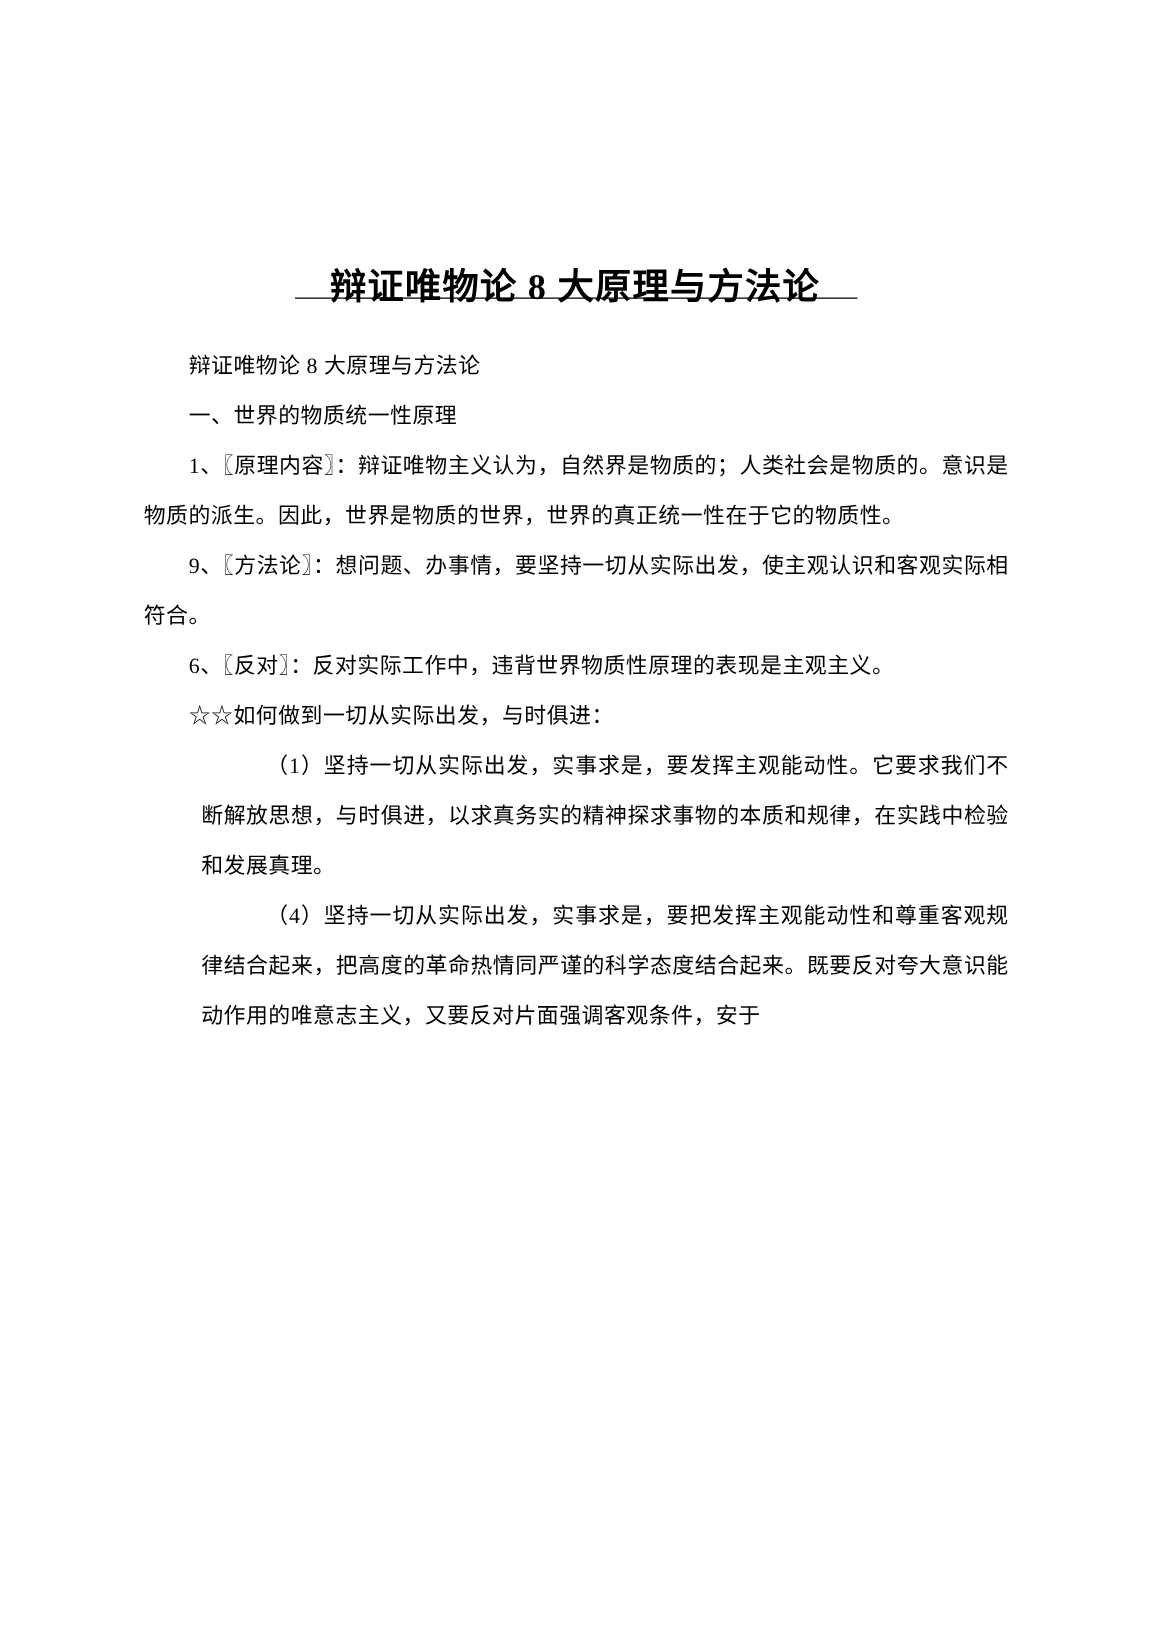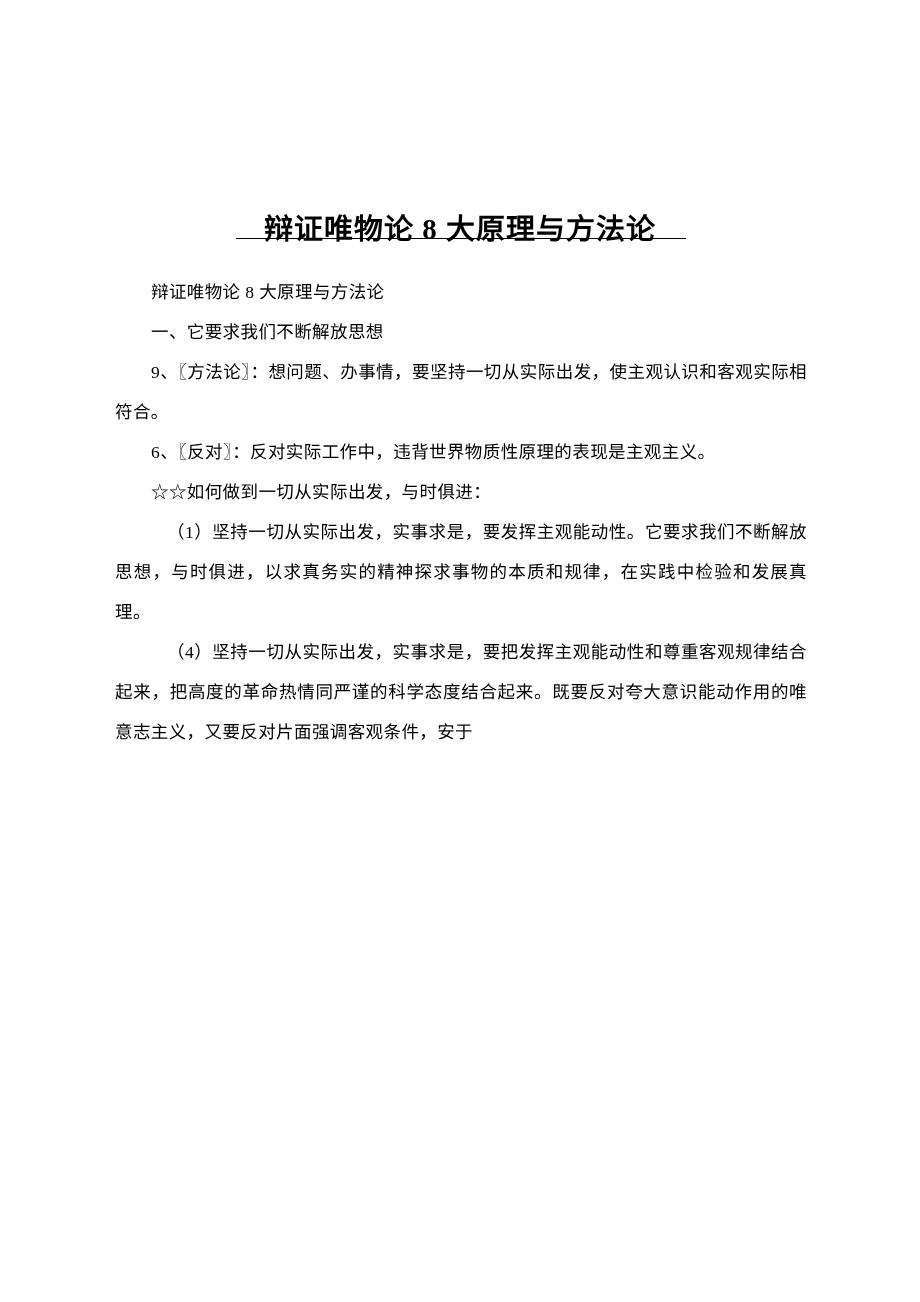--- a/index.html
+++ b/index.html
@@ -52,33 +52,35 @@
     text-align: justify;
     text-justify: inter-ideograph;
     margin: 0;
     letter-spacing: 0.4px;
   }
   .indent-2 {
     text-indent: 36px;
   }
   .indent-3 {
     text-indent: 52px;
+    margin-left: 46px;
   }
 </style>
 </head>
 <body>
 
 <div class="page">
 
   <h1 class="doc-title">辩证唯物论 8 大原理与方法论</h1>
   <div class="rule-top"></div>
 
   <div class="body-text">
     <p class="para indent-2">辩证唯物论 8 大原理与方法论</p>
-    <p class="para indent-2">一、它要求我们不断解放思想</p>
+    <p class="para indent-2">一、世界的物质统一性原理</p>
+    <p class="para indent-2">1、〖原理内容〗：辩证唯物主义认为，自然界是物质的；人类社会是物质的。意识是物质的派生。因此，世界是物质的世界，世界的真正统一性在于它的物质性。</p>
     <p class="para indent-2">9、〖方法论〗：想问题、办事情，要坚持一切从实际出发，使主观认识和客观实际相符合。</p>
     <p class="para indent-2">6、〖反对〗：反对实际工作中，违背世界物质性原理的表现是主观主义。</p>
     <p class="para indent-2">☆☆如何做到一切从实际出发，与时俱进：</p>
     <p class="para indent-3">（1）坚持一切从实际出发，实事求是，要发挥主观能动性。它要求我们不断解放思想，与时俱进，以求真务实的精神探求事物的本质和规律，在实践中检验和发展真理。</p>
     <p class="para indent-3">（4）坚持一切从实际出发，实事求是，要把发挥主观能动性和尊重客观规律结合起来，把高度的革命热情同严谨的科学态度结合起来。既要反对夸大意识能动作用的唯意志主义，又要反对片面强调客观条件，安于</p>
   </div>
 
 </div>
 
 </body></html>

